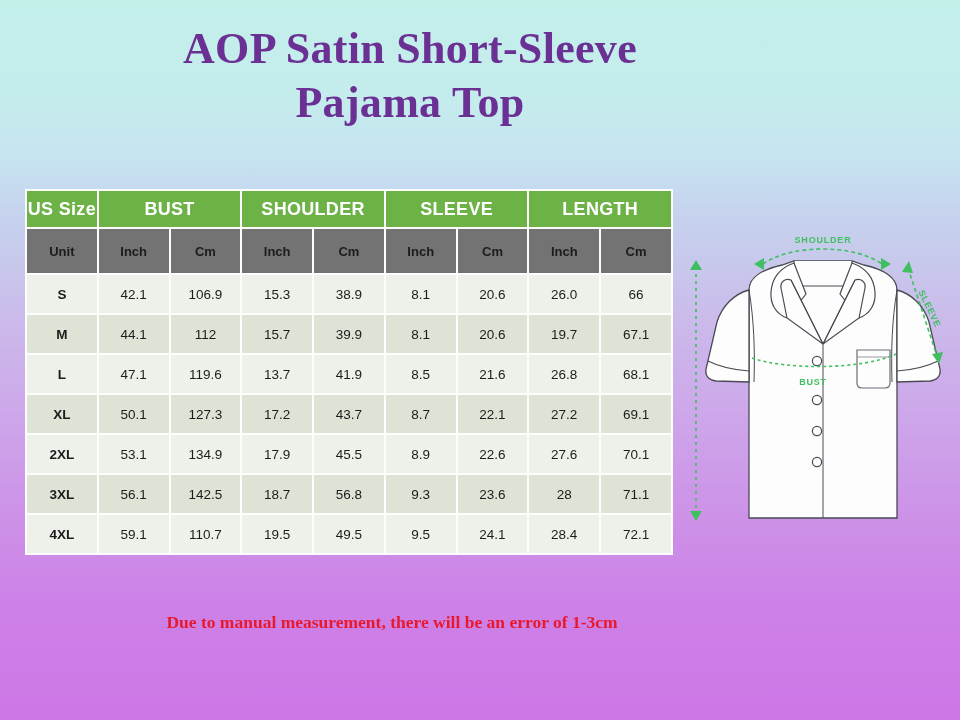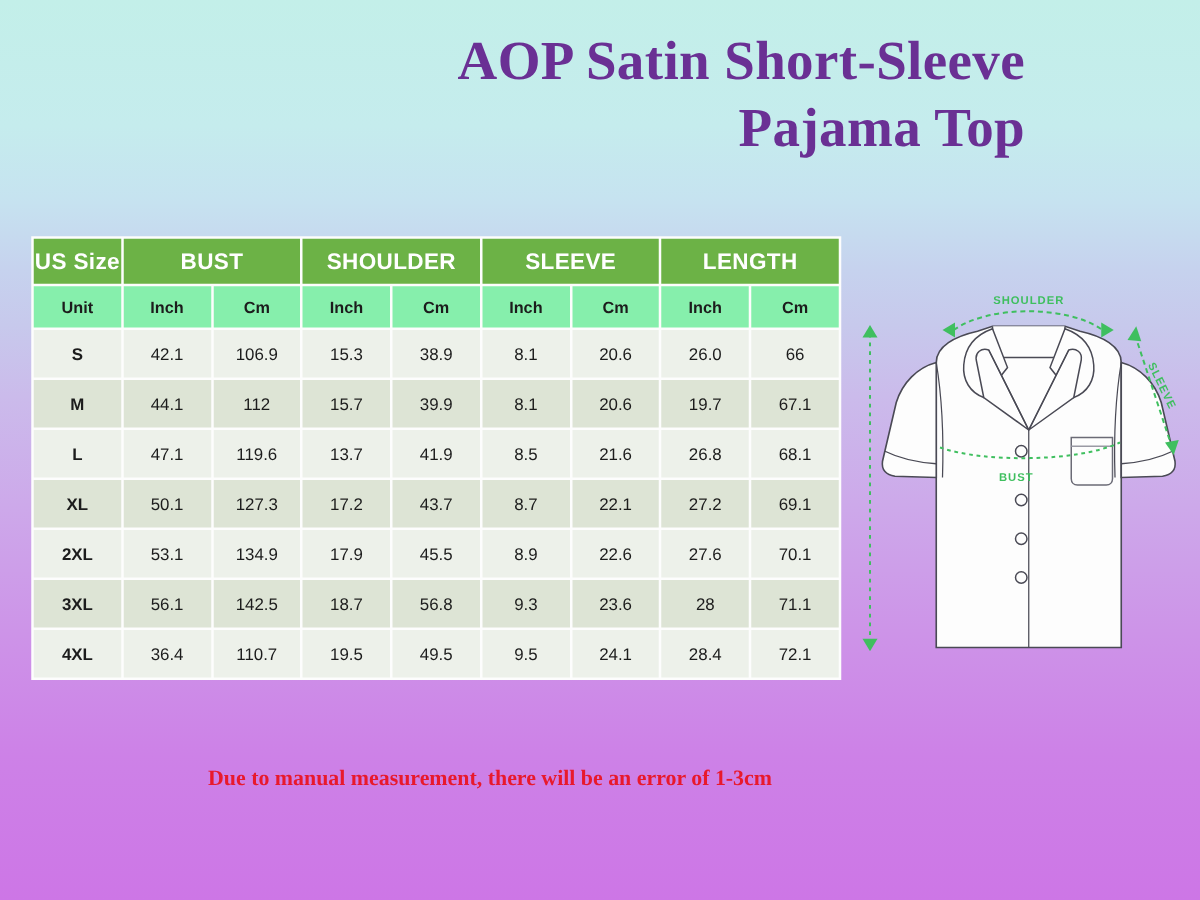--- a/index.html
+++ b/index.html
@@ -17,21 +17,21 @@
        #cd94e8 70%,
        #cd81e7 84%,
        #cd76e6 100%);
     overflow:hidden;
     position:relative;
   }
 
   
   #title {
     position:absolute; top:22px; left:0; width:820px;
-    text-align:right;
+    text-align:center;
     font-family:"Liberation Serif", serif;
     font-weight:bold;
     font-size:44px;
     line-height:1.22;
     color:#6a3094;
     letter-spacing:0.3px;
   }
   #title .l2 { display:block; }
 
   
@@ -55,24 +55,24 @@
   }
   #size-table thead tr.grp th {
     background:#6cb246;
     color:#ffffff;
     font-weight:bold;
     font-size:18px;
     letter-spacing:0.3px;
     height:36px;
   }
   #size-table thead tr.unit th {
-    background:#86efac;
+    background:#737373;
     font-weight:bold;
     font-size:13px;
-    height:33px;
+    height:44px;
   }
   #size-table tbody tr.odd  td { background:#edf1ea; }
   #size-table tbody tr.even td { background:#dde4d5; }
   #size-table td.sz { font-weight:bold; font-size:13.5px; }
 
   
   #note {
     position:absolute; left:0; top:612px; width:700px;
     text-align:center;
     font-family:"Liberation Serif", serif;
@@ -184,21 +184,21 @@
         <td>142.5</td>
         <td>18.7</td>
         <td>56.8</td>
         <td>9.3</td>
         <td>23.6</td>
         <td>28</td>
         <td>71.1</td>
       </tr>
       <tr class="odd">
         <td class="sz">4XL</td>
-        <td>36.4</td>
+        <td>59.1</td>
         <td>110.7</td>
         <td>19.5</td>
         <td>49.5</td>
         <td>9.5</td>
         <td>24.1</td>
         <td>28.4</td>
         <td>72.1</td>
       </tr>
     </tbody>
 </table>

